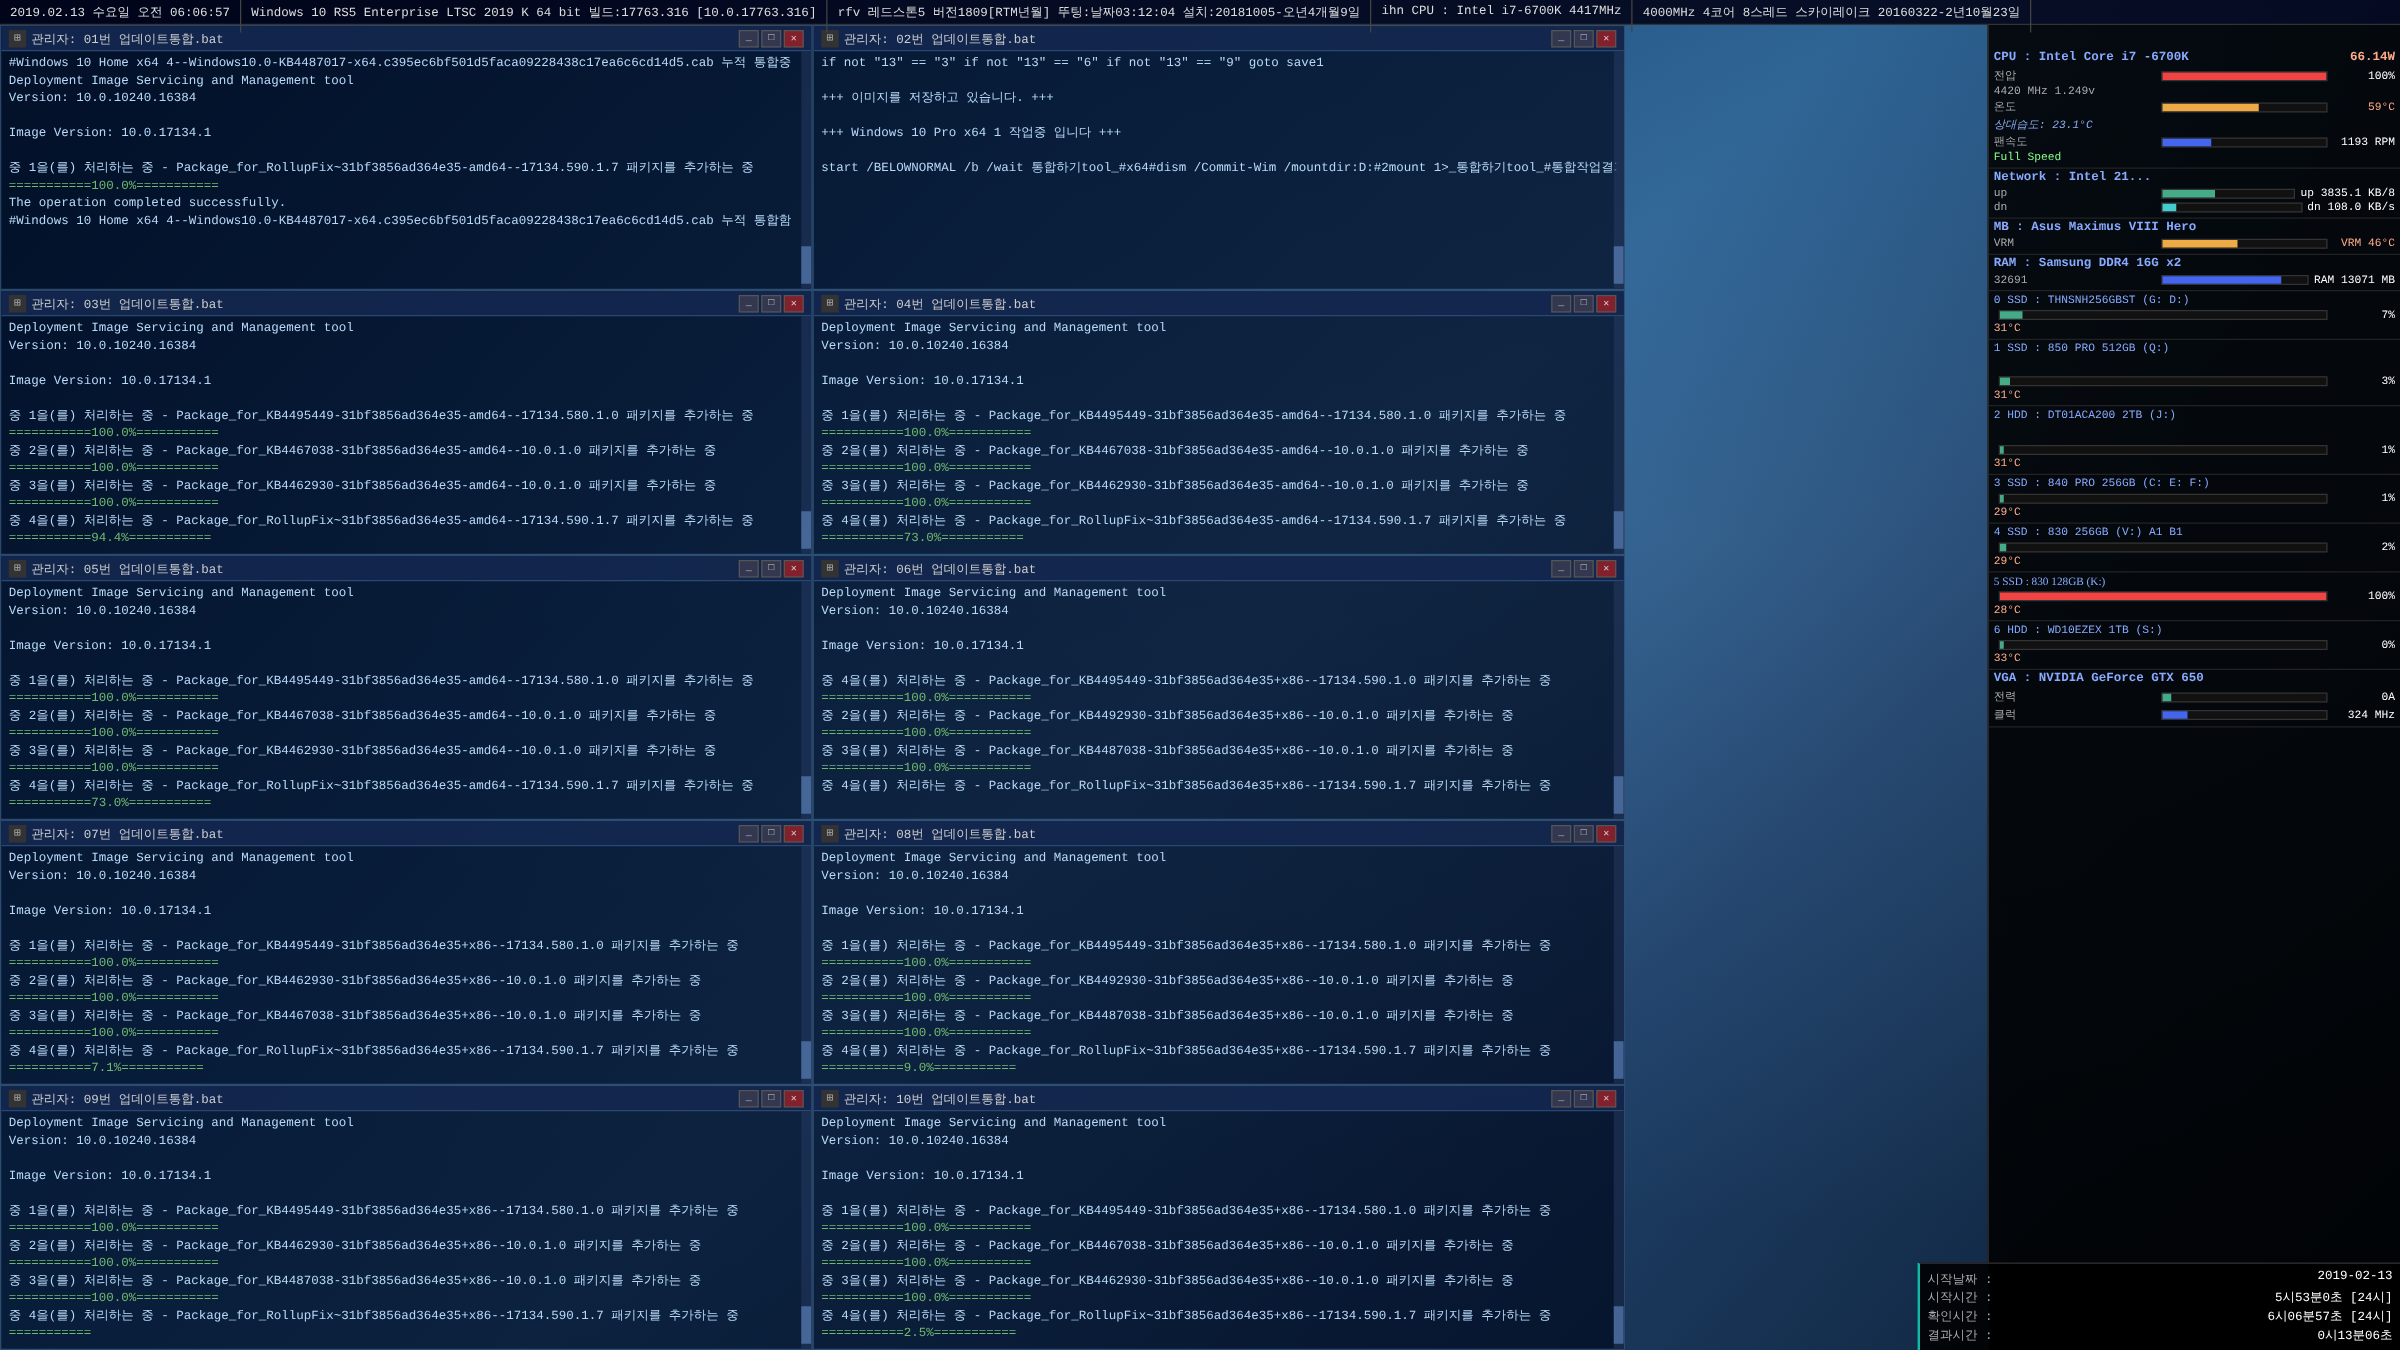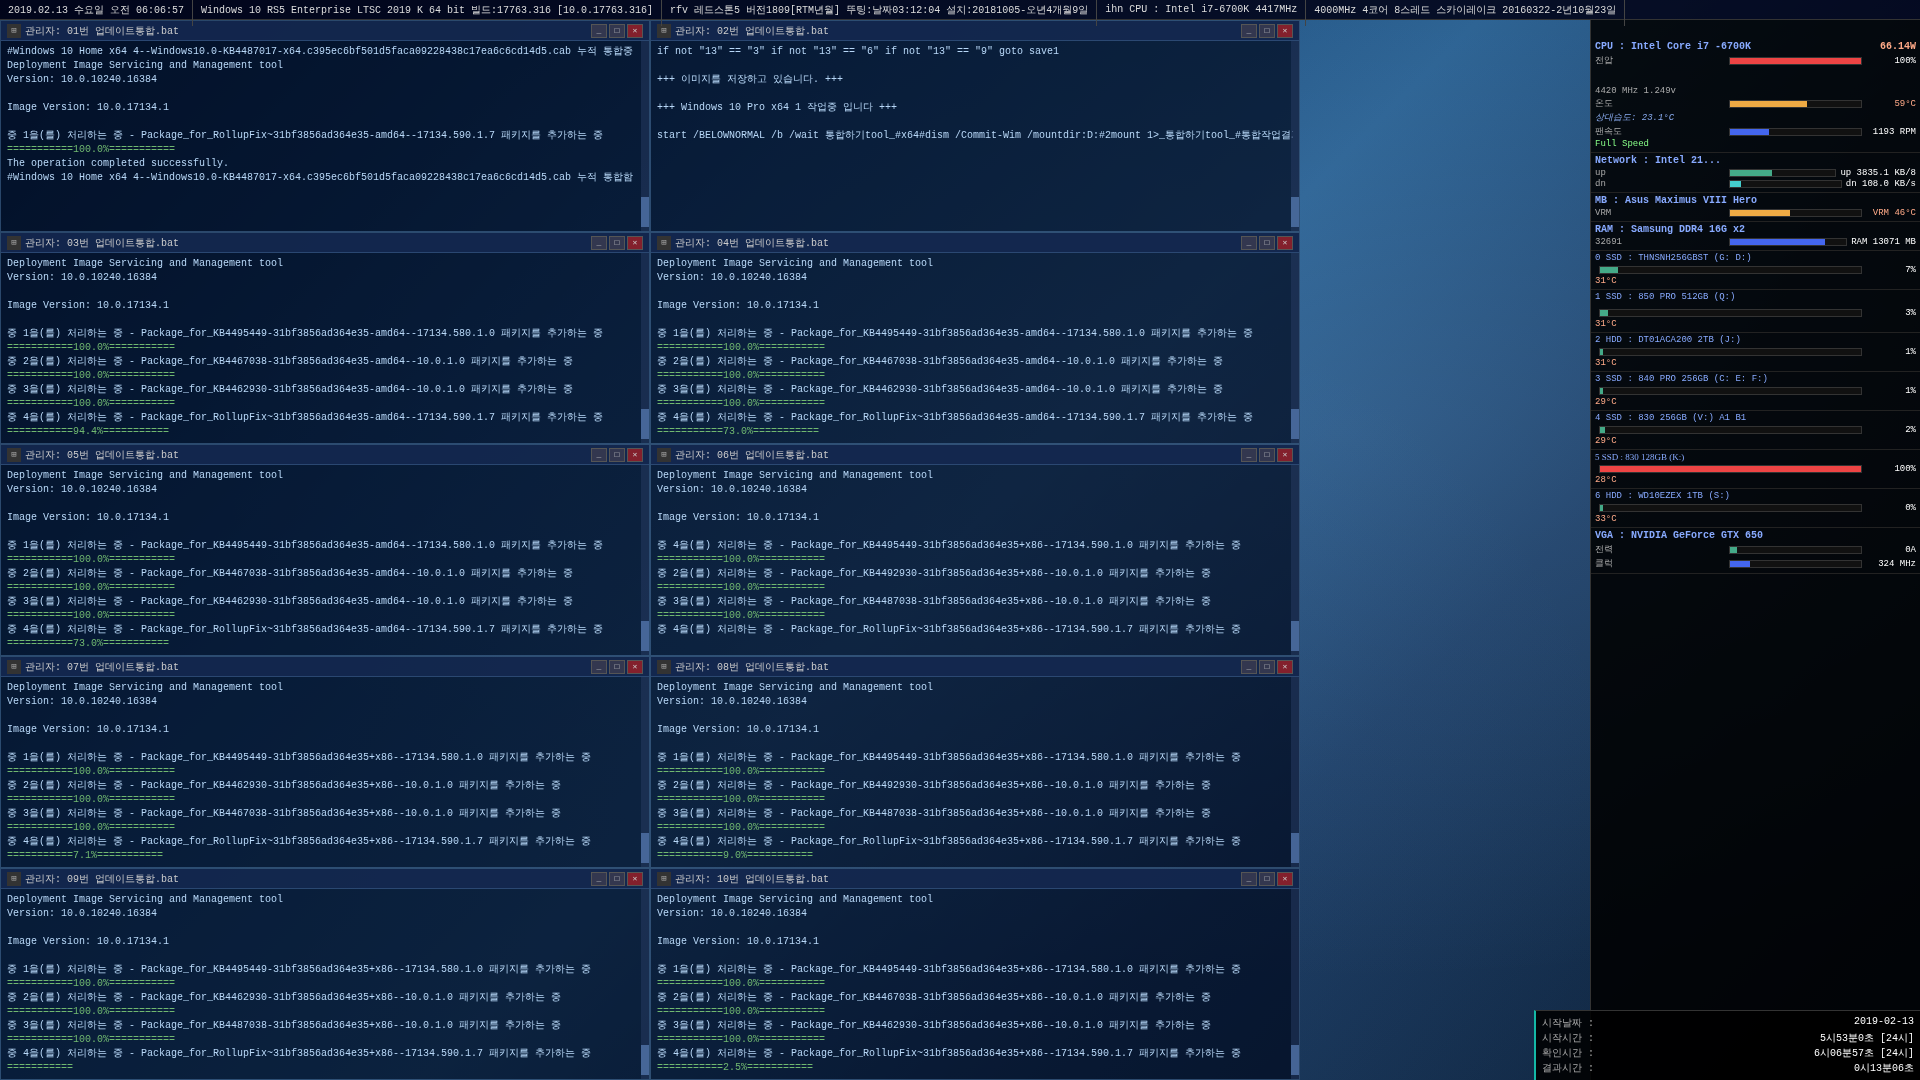--- a/index.html
+++ b/index.html
@@ -562,21 +562,21 @@
       <span style="float:right;color:#fa8;">66.14W</span>
     </div>
     <div class="hw-row">
       <span class="hw-label">전압</span>
       <div class="hw-bar-container">
           <div class="hw-bar red" style="width:100%"></div>
         </div>
       <span class="hw-value">100%</span>
     </div>
     <div class="hw-row">
-      <span class="hw-label" style="font-size:9px;color:#aaa;margin-top:18px;">4420 MHz 1.249v</span>
+      <span class="hw-label" style="font-size:9px;color:#aaa;">4420 MHz 1.249v</span>
     </div>
     <div class="hw-row">
       <span class="hw-label">온도</span>
       <div class="hw-bar-container">
           <div class="hw-bar yellow" style="width:59%"></div>
         </div>
       <span class="hw-value hw-temp">59°C</span>
     </div>
     <div class="hw-row">
       <span class="hw-label" style="color:#8ae;font-style:italic;">상대습도: 23.1°C</span>
@@ -640,33 +640,33 @@
           <div class="hw-bar-container">
             <div class="hw-bar green" style="width: 7%;"></div>
           </div>
           <span class="hw-value">7%</span>
         </div>
         <div class="hw-row">
           <span class="hw-label hw-temp">31°C</span>
         </div>
       </div>
       <div class="hw-section">
-        <div style="font-size: 9px; color: rgb(136, 170, 255); margin-bottom: 6px;">1 SSD : 850 PRO 512GB (Q:)</div>
+        <div style="font-size: 9px; color: rgb(136, 170, 255); margin-bottom: 16px;">1 SSD : 850 PRO 512GB (Q:)</div>
         <div class="hw-row">
           <div class="hw-bar-container">
             <div class="hw-bar green" style="width: 3%;"></div>
           </div>
           <span class="hw-value">3%</span>
         </div>
         <div class="hw-row">
           <span class="hw-label hw-temp">31°C</span>
         </div>
       </div>
       <div class="hw-section">
-        <div style="font-size: 9px; color: rgb(136, 170, 255); margin-bottom: 2px;">2 HDD : DT01ACA200 2TB (J:)</div>
+        <div style="font-size: 9px; color: rgb(136, 170, 255); margin-bottom: 18px;">2 HDD : DT01ACA200 2TB (J:)</div>
         <div class="hw-row">
           <div class="hw-bar-container">
             <div class="hw-bar green" style="width: 1%;"></div>
           </div>
           <span class="hw-value">1%</span>
         </div>
         <div class="hw-row">
           <span class="hw-label hw-temp">31°C</span>
         </div>
       </div>

